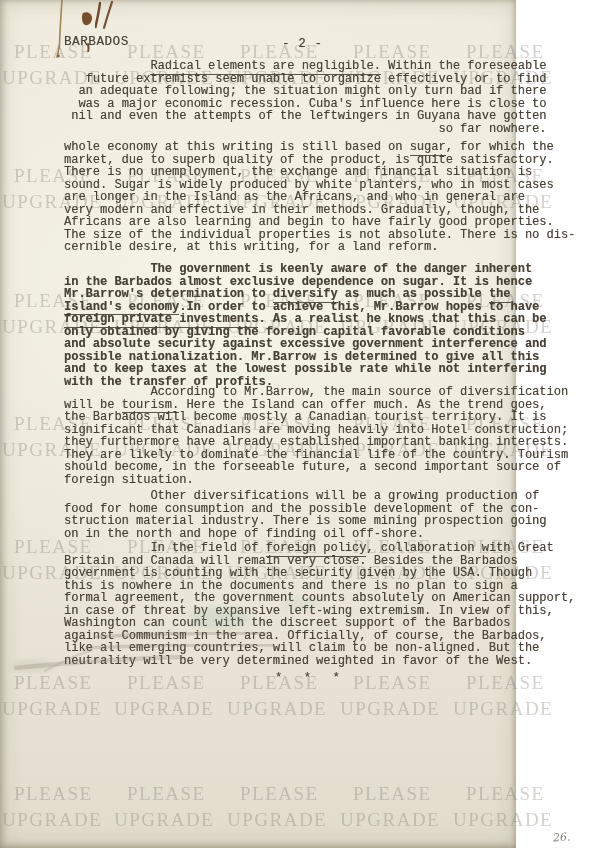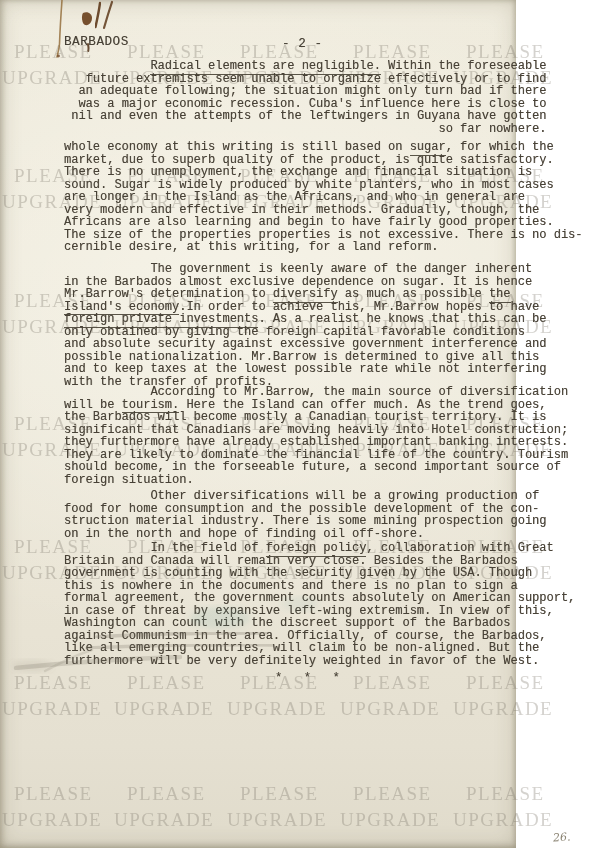--- a/index.html
+++ b/index.html
@@ -151,24 +151,24 @@
           <div class="tline">so far nowhere.</div>
         </div>
         <div class="para" style="top: 141px;">
           <div class="tline">whole economy at this writing is still based on <span class="u">sugar</span>, for which the</div>
           <div class="tline">market, due to superb quality of the product, is quite satisfactory.</div>
           <div class="tline">There is no unemployment, the exchange and financial situation is</div>
           <div class="tline">sound. Sugar is widely produced by white planters, who in most cases</div>
           <div class="tline">are longer in the Island as the Africans, and who in general are</div>
           <div class="tline">very modern and effective in their methods. Gradually, though, the</div>
           <div class="tline">Africans are also learning and begin to have fairly good properties.</div>
-          <div class="tline">The size of the properties properties is not excessive. There is no dis-</div>
+          <div class="tline">The size of the individual properties is not absolute. There is no dis-</div>
           <div class="tline">cernible desire, at this writing, for a land reform.</div>
         </div>
-        <div class="para" style="top: 263px;">
+        <div class="para" style="top: 263px; font-weight: bold;">
           <div class="tline">            The government is keenly aware of the danger inherent</div>
           <div class="tline">in the Barbados almost exclusive dependence on sugar. It is hence</div>
           <div class="tline">Mr.Barrow's determination to <span class="u">diversify</span> as much as possible <span class="u">the</span></div>
           <div class="tline"><span class="u">Island's economy</span>.In order to achieve this, Mr.Barrow hopes to have</div>
           <div class="tline"><span class="u">foreign private investments</span>. As a realist he knows that this can be</div>
           <div class="tline">only obtained by giving the foreign capital favorable conditions</div>
           <div class="tline">and absolute security against excessive government interference and</div>
           <div class="tline">possible nationalization. Mr.Barrow is determined to give all this</div>
           <div class="tline">and to keep taxes at the lowest possible rate while not interfering</div>
           <div class="tline">with the transfer of profits.</div>
@@ -192,21 +192,21 @@
         <div class="para" style="top: 542px;">
           <div class="tline">            In the field of <span class="u">foreign policy</span>, collaboration with Great</div>
           <div class="tline">Britain and Canada will remain very close. Besides the Barbados</div>
           <div class="tline">government is counting with the security given by the USA. Though</div>
           <div class="tline">this is nowhere in the documents and there is no plan to sign a</div>
           <div class="tline">formal agreement, the government counts absolutely on American support,</div>
           <div class="tline">in case of threat by expansive left-wing extremism. In view of this,</div>
           <div class="tline">Washington can count with the discreet support of the Barbados</div>
           <div class="tline">against Communism in the area. Officially, of course, the Barbados,</div>
           <div class="tline">like all emerging countries, will claim to be non-aligned. But the</div>
-          <div class="tline">furthermore will be very definitely weighted in favor of the West.</div>
+          <div class="tline">neutrality will be very determined weighted in favor of the West.</div>
         </div>
       </div>
     <div id="separator">*   *   *</div>
     <div id="page-note">26.</div>
   </div>
 
   <svg id="stains" width="600" height="848" viewBox="0 0 600 848">
     <defs>
       <filter id="soft">
           <feGaussianBlur stdDeviation="0.6"></feGaussianBlur>

